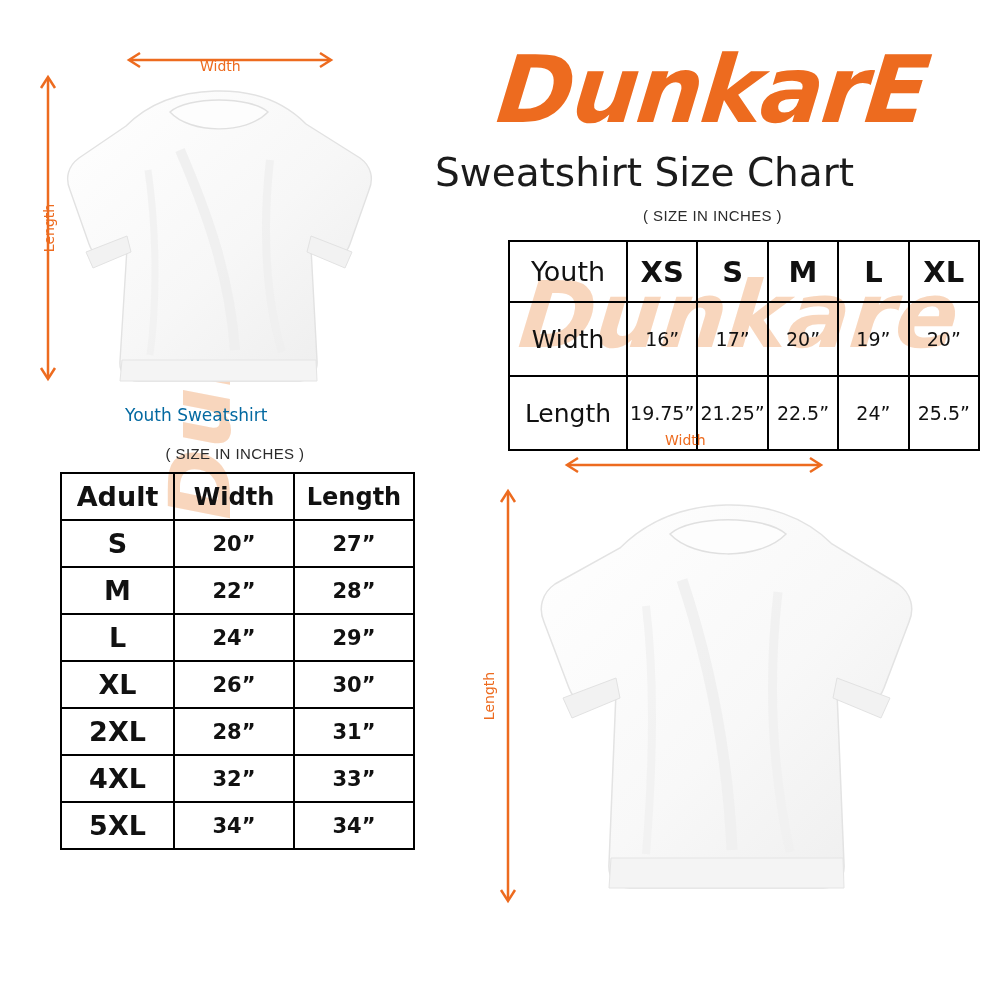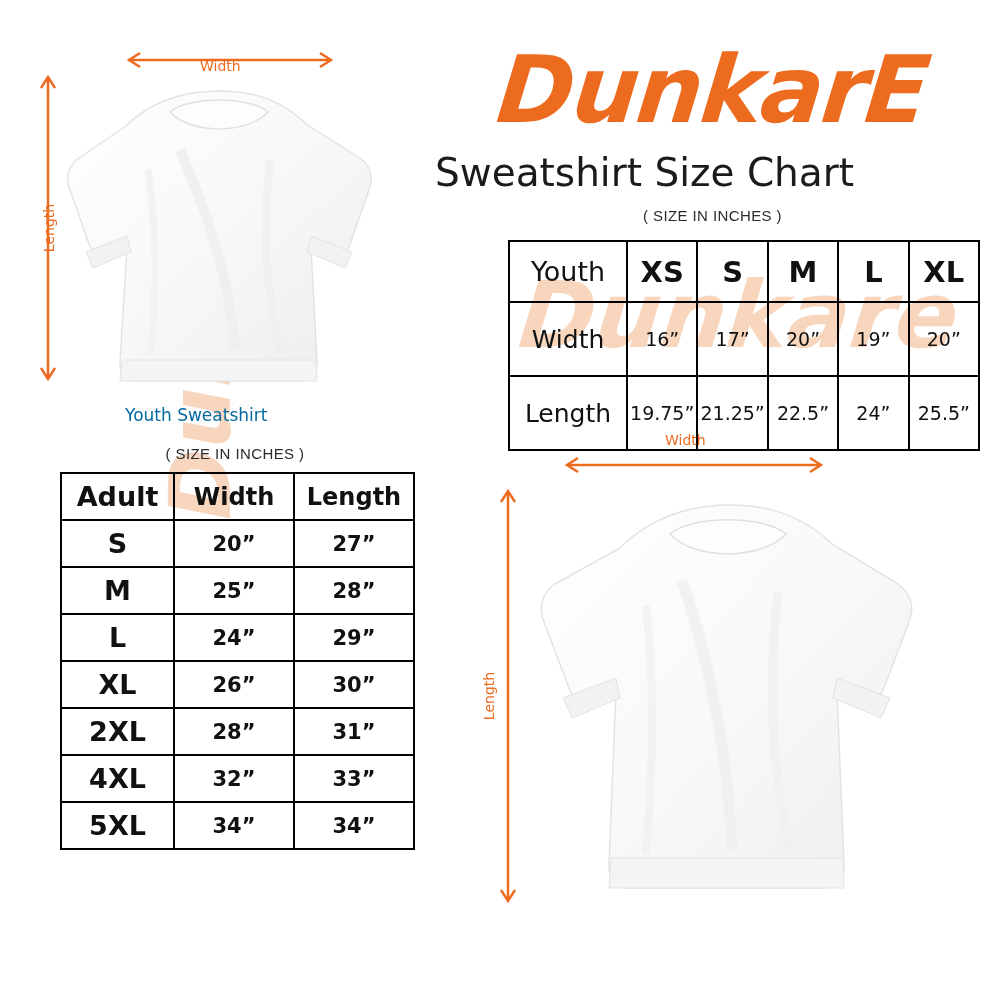--- a/index.html
+++ b/index.html
@@ -265,21 +265,21 @@
         <td class="hdr">Width</td>
         <td class="hdr">Length</td>
       </tr>
       <tr>
         <td class="size">S</td>
         <td class="num">20”</td>
         <td class="num">27”</td>
       </tr>
       <tr>
         <td class="size">M</td>
-        <td class="num">25”</td>
+        <td class="num">22”</td>
         <td class="num">28”</td>
       </tr>
       <tr>
         <td class="size">L</td>
         <td class="num">24”</td>
         <td class="num">29”</td>
       </tr>
       <tr>
         <td class="size">XL</td>
         <td class="num">26”</td>

